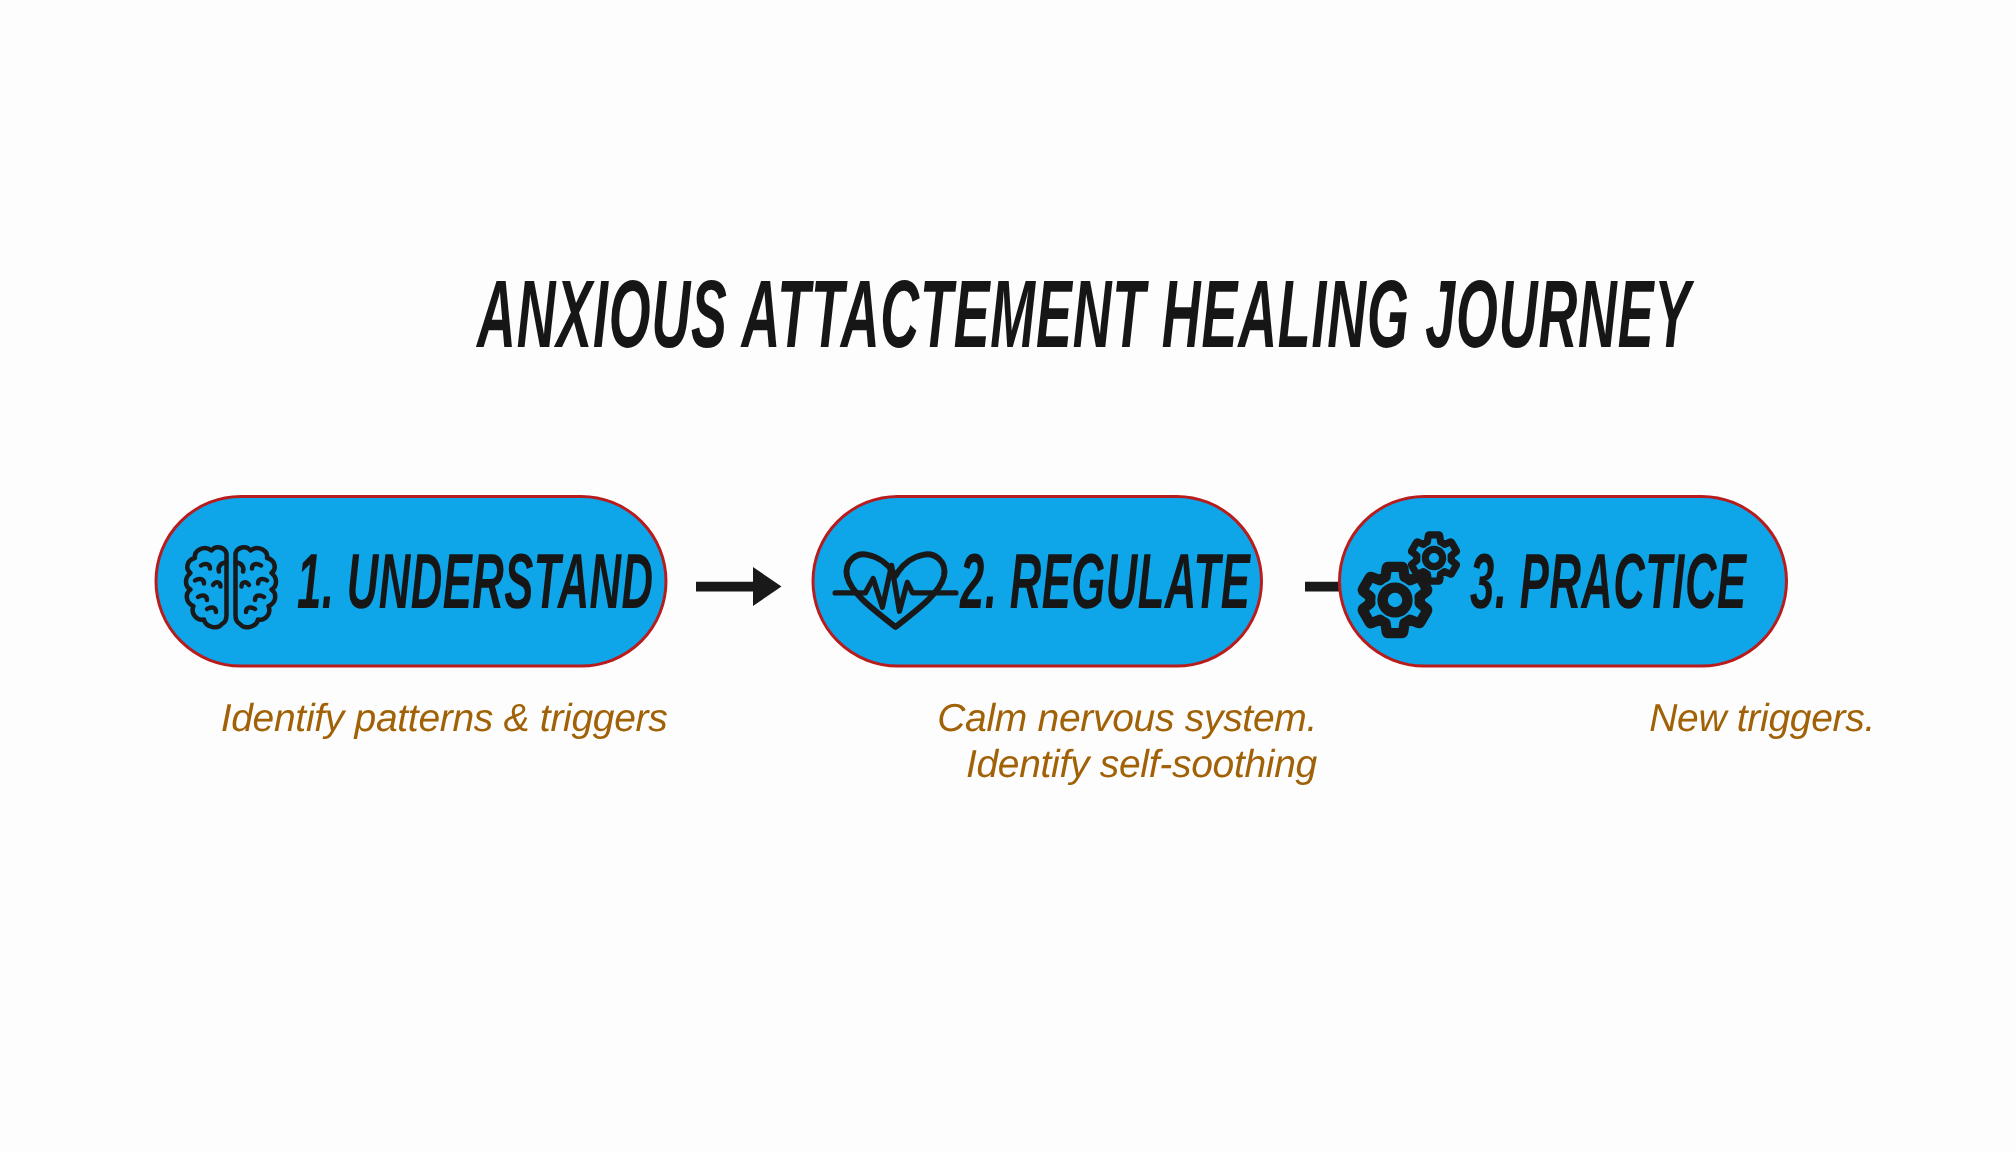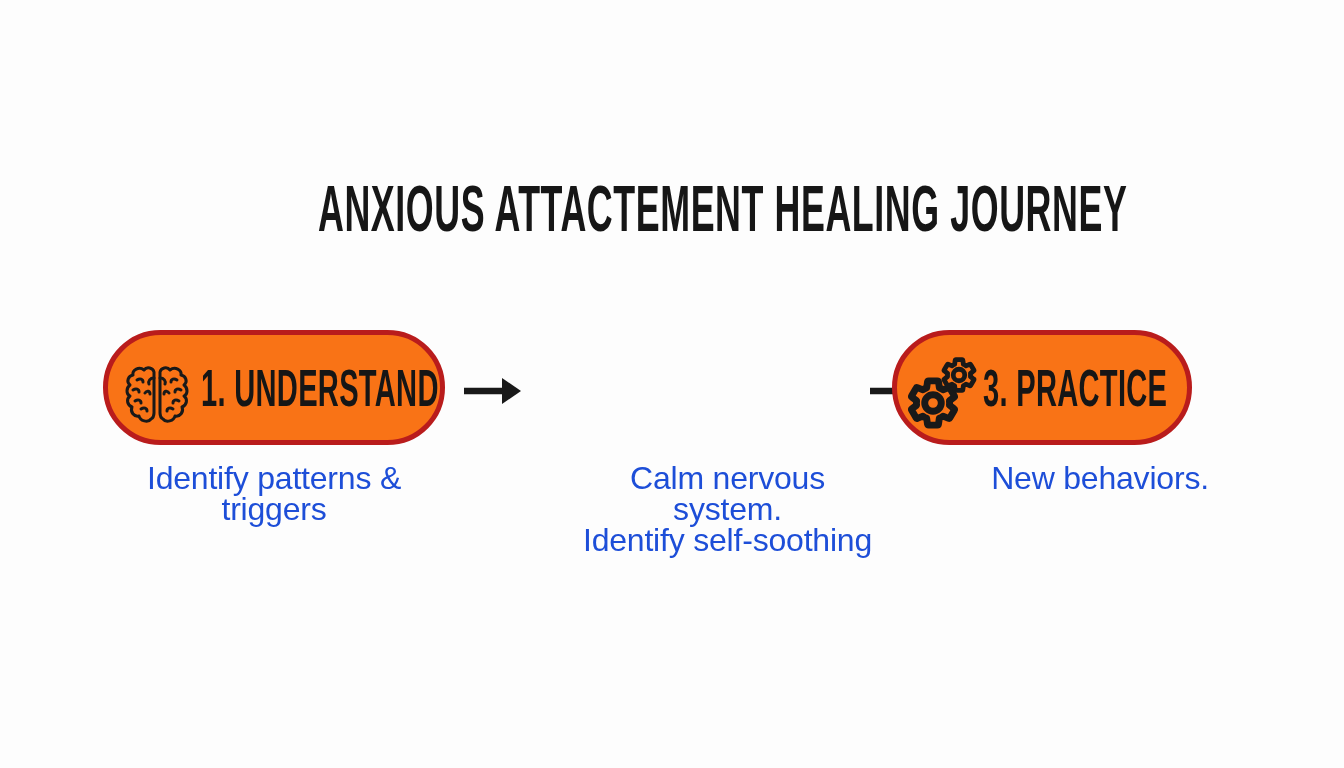--- a/index.html
+++ b/index.html
@@ -3,20 +3,21 @@
 <meta charset="utf-8">
 <style>
   html, body { margin: 0; padding: 0; }
   body { background: #e9e9e9; font-family: "Liberation Sans", sans-serif; }
   .stage {
     position: relative;
     width: 1344px; height: 768px;
     background: #fdfdfd;
     overflow: hidden;
     color: #191919;
+    font-style: italic;
   }
   .title {
     position: absolute;
     top: 177px; left: 0; width: 1344px;
     margin: 0;
     text-align: center;
     font-size: 64px; line-height: 64px;
     font-weight: 700;
     color: #161616;
     white-space: nowrap;
@@ -24,44 +25,44 @@
   .condensed {
     display: inline-block;
     transform: scaleX(0.56);
     transform-origin: center center;
     letter-spacing: 1px;
     white-space: nowrap;
   }
   .pill {
     position: absolute;
     top: 330px; height: 115px;
-    border: 5px solid #b91c1c;
+    border: 2px solid #b91c1c;
     border-radius: 60px;
     box-sizing: border-box;
-    background: #f97316;
+    background: #0ea5e9;
   }
   .pill-label {
     position: absolute;
     top: 50%;
     font-size: 52px; line-height: 52px;
     font-weight: 700;
     color: #161616;
     white-space: nowrap;
     transform: translateY(-50%) scaleX(0.56);
     transform-origin: left center;
     letter-spacing: 0.5px;
   }
   .pill-icon { position: absolute; overflow: visible; }
   .arrow { position: absolute; top: 377px; overflow: visible; }
   .desc {
     position: absolute;
     top: 463px;
-    text-align: center;
-    font-size: 32px; line-height: 31px;
-    color: #1d4ed8;
+    text-align: right;
+    font-size: 26px; line-height: 31px;
+    color: #a16207;
     letter-spacing: -0.2px;
   }
   svg { display: block; }
 </style>
 </head>
 <body>
 
 <div class="stage">
 
   <h1 class="title"><span class="condensed">ANXIOUS ATTACTEMENT HEALING JOURNEY</span></h1>
@@ -82,20 +83,29 @@
       </g>
     </svg>
     <span class="pill-label" style="left:93px;">1. UNDERSTAND</span>
   </div>
 
   <svg class="arrow" style="left:462px;" width="60" height="28" viewBox="0 0 60 28">
     <line x1="2" y1="14" x2="44" y2="14" stroke="#191919" stroke-width="6.5"></line>
     <path d="M40,1 L59,14 L40,27 Z" fill="#191919"></path>
   </svg>
 
+  <div class="pill" style="left:541px; width:301px;">
+    <svg class="pill-icon" style="left:12px; top:30px;" width="84" height="63" viewBox="0 0 96 72">
+      <g fill="none" stroke="#191919" stroke-linecap="round" stroke-linejoin="round">
+        <path stroke-width="4.5" d="M48,64 C30,50 14,38 11,25 C9,14 18,7 27,9 C35,10.5 42,16 46,22 L48,25 L50,22 C54,16 61,10.5 69,9 C78,7 87,14 85,25 C82,38 66,50 48,64 Z"></path>
+        <path stroke-width="4" d="M2,38 L25,38 L31,27 L38,49 L45,17 L51,52 L57,30 L61,38 L94,38"></path>
+      </g>
+    </svg>
+    <span class="pill-label" style="left:97px;">2. REGULATE</span>
+  </div>
 
   <svg class="arrow" style="left:868px;" width="60" height="28" viewBox="0 0 60 28">
     <line x1="2" y1="14" x2="44" y2="14" stroke="#191919" stroke-width="6.5"></line>
     <path d="M40,1 L59,14 L40,27 Z" fill="#191919"></path>
   </svg>
 
   <div class="pill" style="left:892px; width:300px;">
     <svg class="pill-icon" style="left:12px; top:24px;" width="72" height="72" viewBox="0 0 72 72">
       <defs>
         <path id="gear-shape" d="M19.14,12.94c0.04-0.3,0.06-0.61,0.06-0.94c0-0.32-0.02-0.64-0.07-0.94l2.03-1.58c0.18-0.14,0.23-0.41,0.12-0.61 l-1.92-3.32c-0.12-0.22-0.37-0.29-0.59-0.22l-2.39,0.96c-0.5-0.38-1.03-0.7-1.62-0.94L14.4,2.81c-0.04-0.24-0.24-0.41-0.48-0.41 h-3.84c-0.24,0-0.43,0.17-0.47,0.41L9.25,5.35C8.66,5.59,8.12,5.92,7.63,6.29L5.24,5.33c-0.22-0.08-0.47,0-0.59,0.22L2.74,8.87 C2.62,9.08,2.66,9.34,2.86,9.48l2.03,1.58C4.84,11.36,4.8,11.69,4.8,12s0.02,0.64,0.07,0.94l-2.03,1.58 c-0.18,0.14-0.23,0.41-0.12,0.61l1.92,3.32c0.12,0.22,0.37,0.29,0.59,0.22l2.39-0.96c0.5,0.38,1.03,0.7,1.62,0.94l0.36,2.54 c0.05,0.24,0.24,0.41,0.48,0.41h3.84c0.24,0,0.44-0.17,0.47-0.41l0.36-2.54c0.59-0.24,1.13-0.56,1.62-0.94l2.39,0.96 c0.22,0.08,0.47,0,0.59-0.22l1.92-3.32c0.12-0.22,0.07-0.47-0.12-0.61L19.14,12.94z M12,15.6c-1.98,0-3.6-1.62-3.6-3.6 s1.62-3.6,3.6-3.6s3.6,1.62,3.6,3.6S13.98,15.6,12,15.6z"></path>
@@ -110,16 +120,16 @@
 
   <div class="desc" style="left:103px; width:342px;">
     <div>Identify patterns &amp; triggers</div>
     <div></div>
   </div>
   <div class="desc" style="left:577px; width:301px;">
     <div>Calm nervous system.</div>
     <div>Identify self-soothing</div>
   </div>
   <div class="desc" style="left:950px; width:300px;">
-    <div>New behaviors.</div>
+    <div>New triggers.</div>
   </div>
 
 </div>
 
 </body></html>

